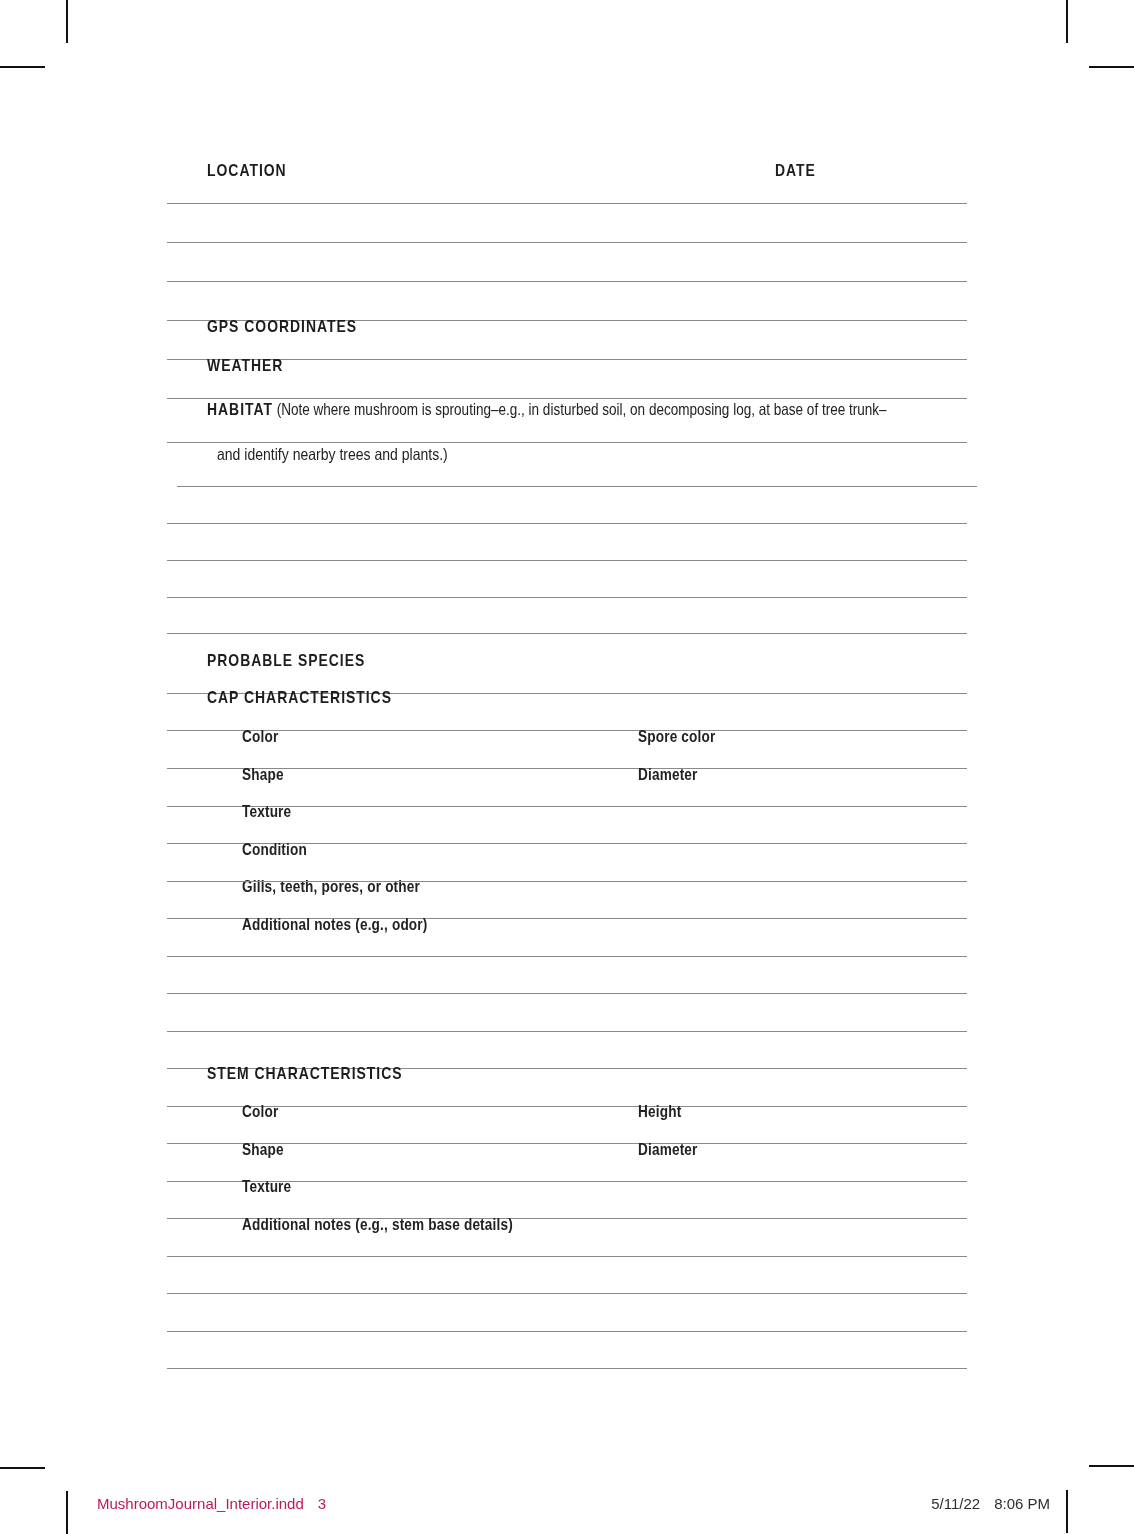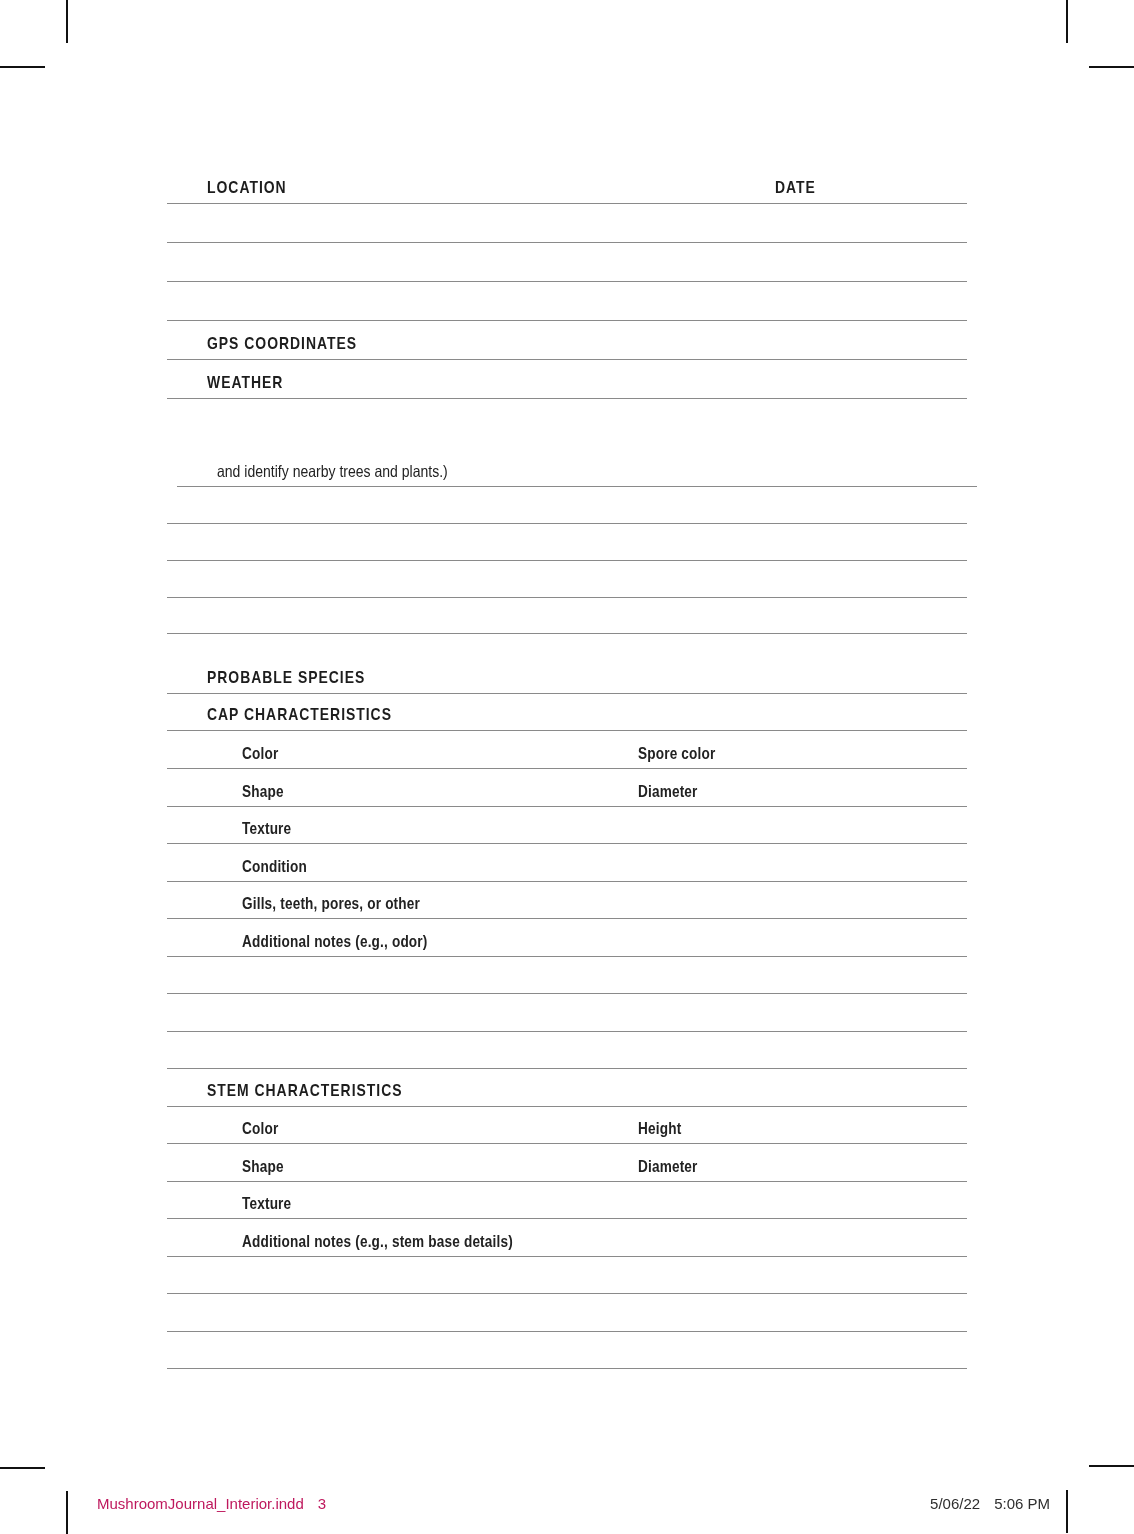--- a/index.html
+++ b/index.html
@@ -14,21 +14,21 @@
   
   .mark{position:absolute;background:#111111;}
   .mark.v{width:2px;height:43px;}
   .mark.h{height:2px;width:45px;}
   
   .row{
     position:absolute;
     left:167px;width:800px;height:34px;
     border-bottom:1.5px solid #8a8a8a;
   }
-  .cell{position:absolute;left:0;bottom:5px;white-space:nowrap;padding-left:40px;}
+  .cell{position:absolute;left:0;bottom:22px;white-space:nowrap;padding-left:40px;}
   .cell.indent{left:35px;}
   .cell.col2{left:431px;text-align:center;}
   .cell.datecol{left:568px;text-align:center;}
   .sx{display:inline-block;transform:scaleX(0.82);transform-origin:0 100%;white-space:nowrap;}
   .sxf{display:inline-block;transform:scaleX(0.85);transform-origin:0 100%;white-space:nowrap;}
   .h1{font-size:17px;font-weight:700;letter-spacing:1.2px;color:#1d1d1d;}
   .fl{font-size:16px;font-weight:700;letter-spacing:0.2px;color:#222222;}
   .note{font-size:16.5px;font-weight:400;letter-spacing:0;color:#222222;}
   
   .footer-left{position:absolute;left:97px;top:1495px;font-size:15px;color:#be185d;}
@@ -60,20 +60,23 @@
   <div class="row" style="top:286px;"></div>
 
   <div class="row" style="top:325px;">
     <span class="cell"><span class="sx h1">GPS COORDINATES</span></span>
   </div>
 
   <div class="row" style="top:364px;">
     <span class="cell"><span class="sx h1">WEATHER</span></span>
   </div>
 
+  <div class="row" style="top:408px;">
+    <span class="cell"><span class="sx"><span class="h1">HABITAT</span>&nbsp;<span class="note">(Note where mushroom is sprouting–e.g., in disturbed soil, on decomposing log, at base of tree trunk–</span></span></span>
+  </div>
   <div class="row" style="top:452px;margin-left:10px;">
     <span class="cell"><span class="sxf note">and identify nearby trees and plants.)</span></span>
   </div>
 
   <div class="row" style="top:489px;"></div>
   <div class="row" style="top:526px;"></div>
   <div class="row" style="top:563px;"></div>
   <div class="row" style="top:599px;"></div>
 
   <div class="row" style="top:659px;">
@@ -127,16 +130,16 @@
   </div>
 
   <div class="row" style="top:1259px;"></div>
   <div class="row" style="top:1297px;"></div>
   <div class="row" style="top:1334px;"></div>
 
   <div class="footer-left">
     <span>MushroomJournal_Interior.indd</span><span class="pagenum">3</span>
   </div>
   <div class="footer-right">
-    <span>5/06/22</span><span class="time">5:06 PM</span>
+    <span>5/11/22</span><span class="time">8:06 PM</span>
   </div>
 
 </div>
 
 </body></html>

